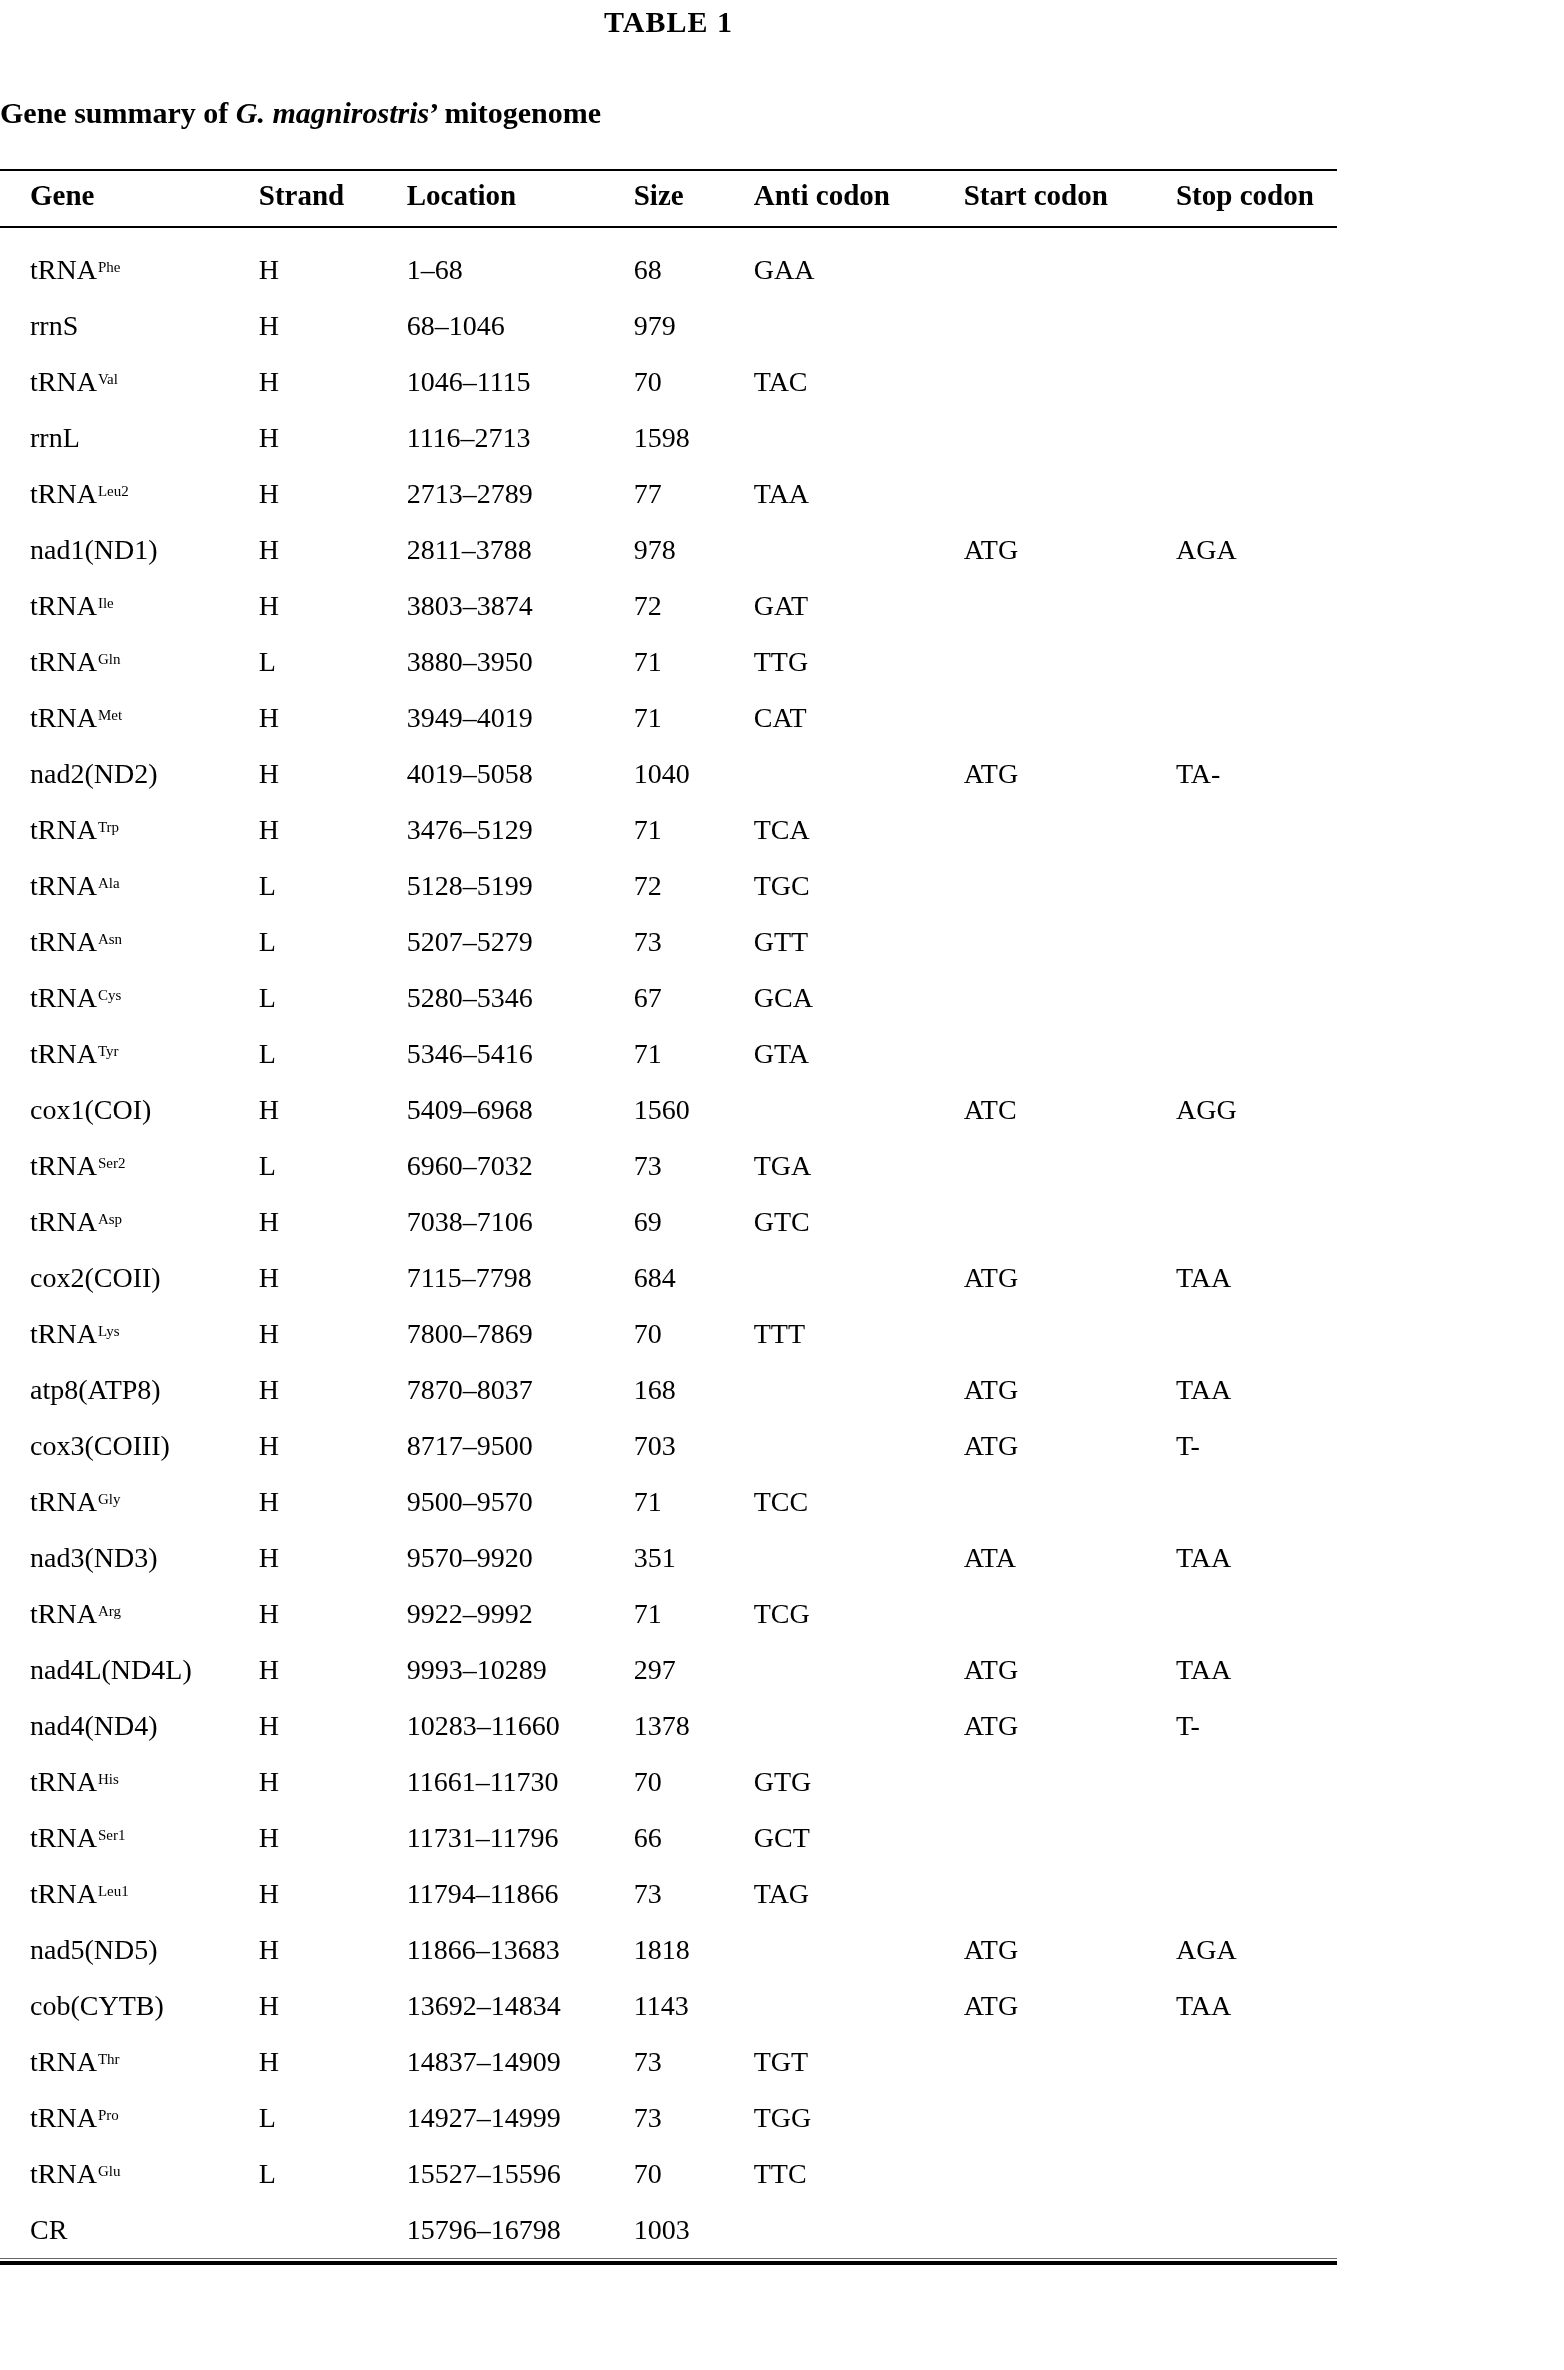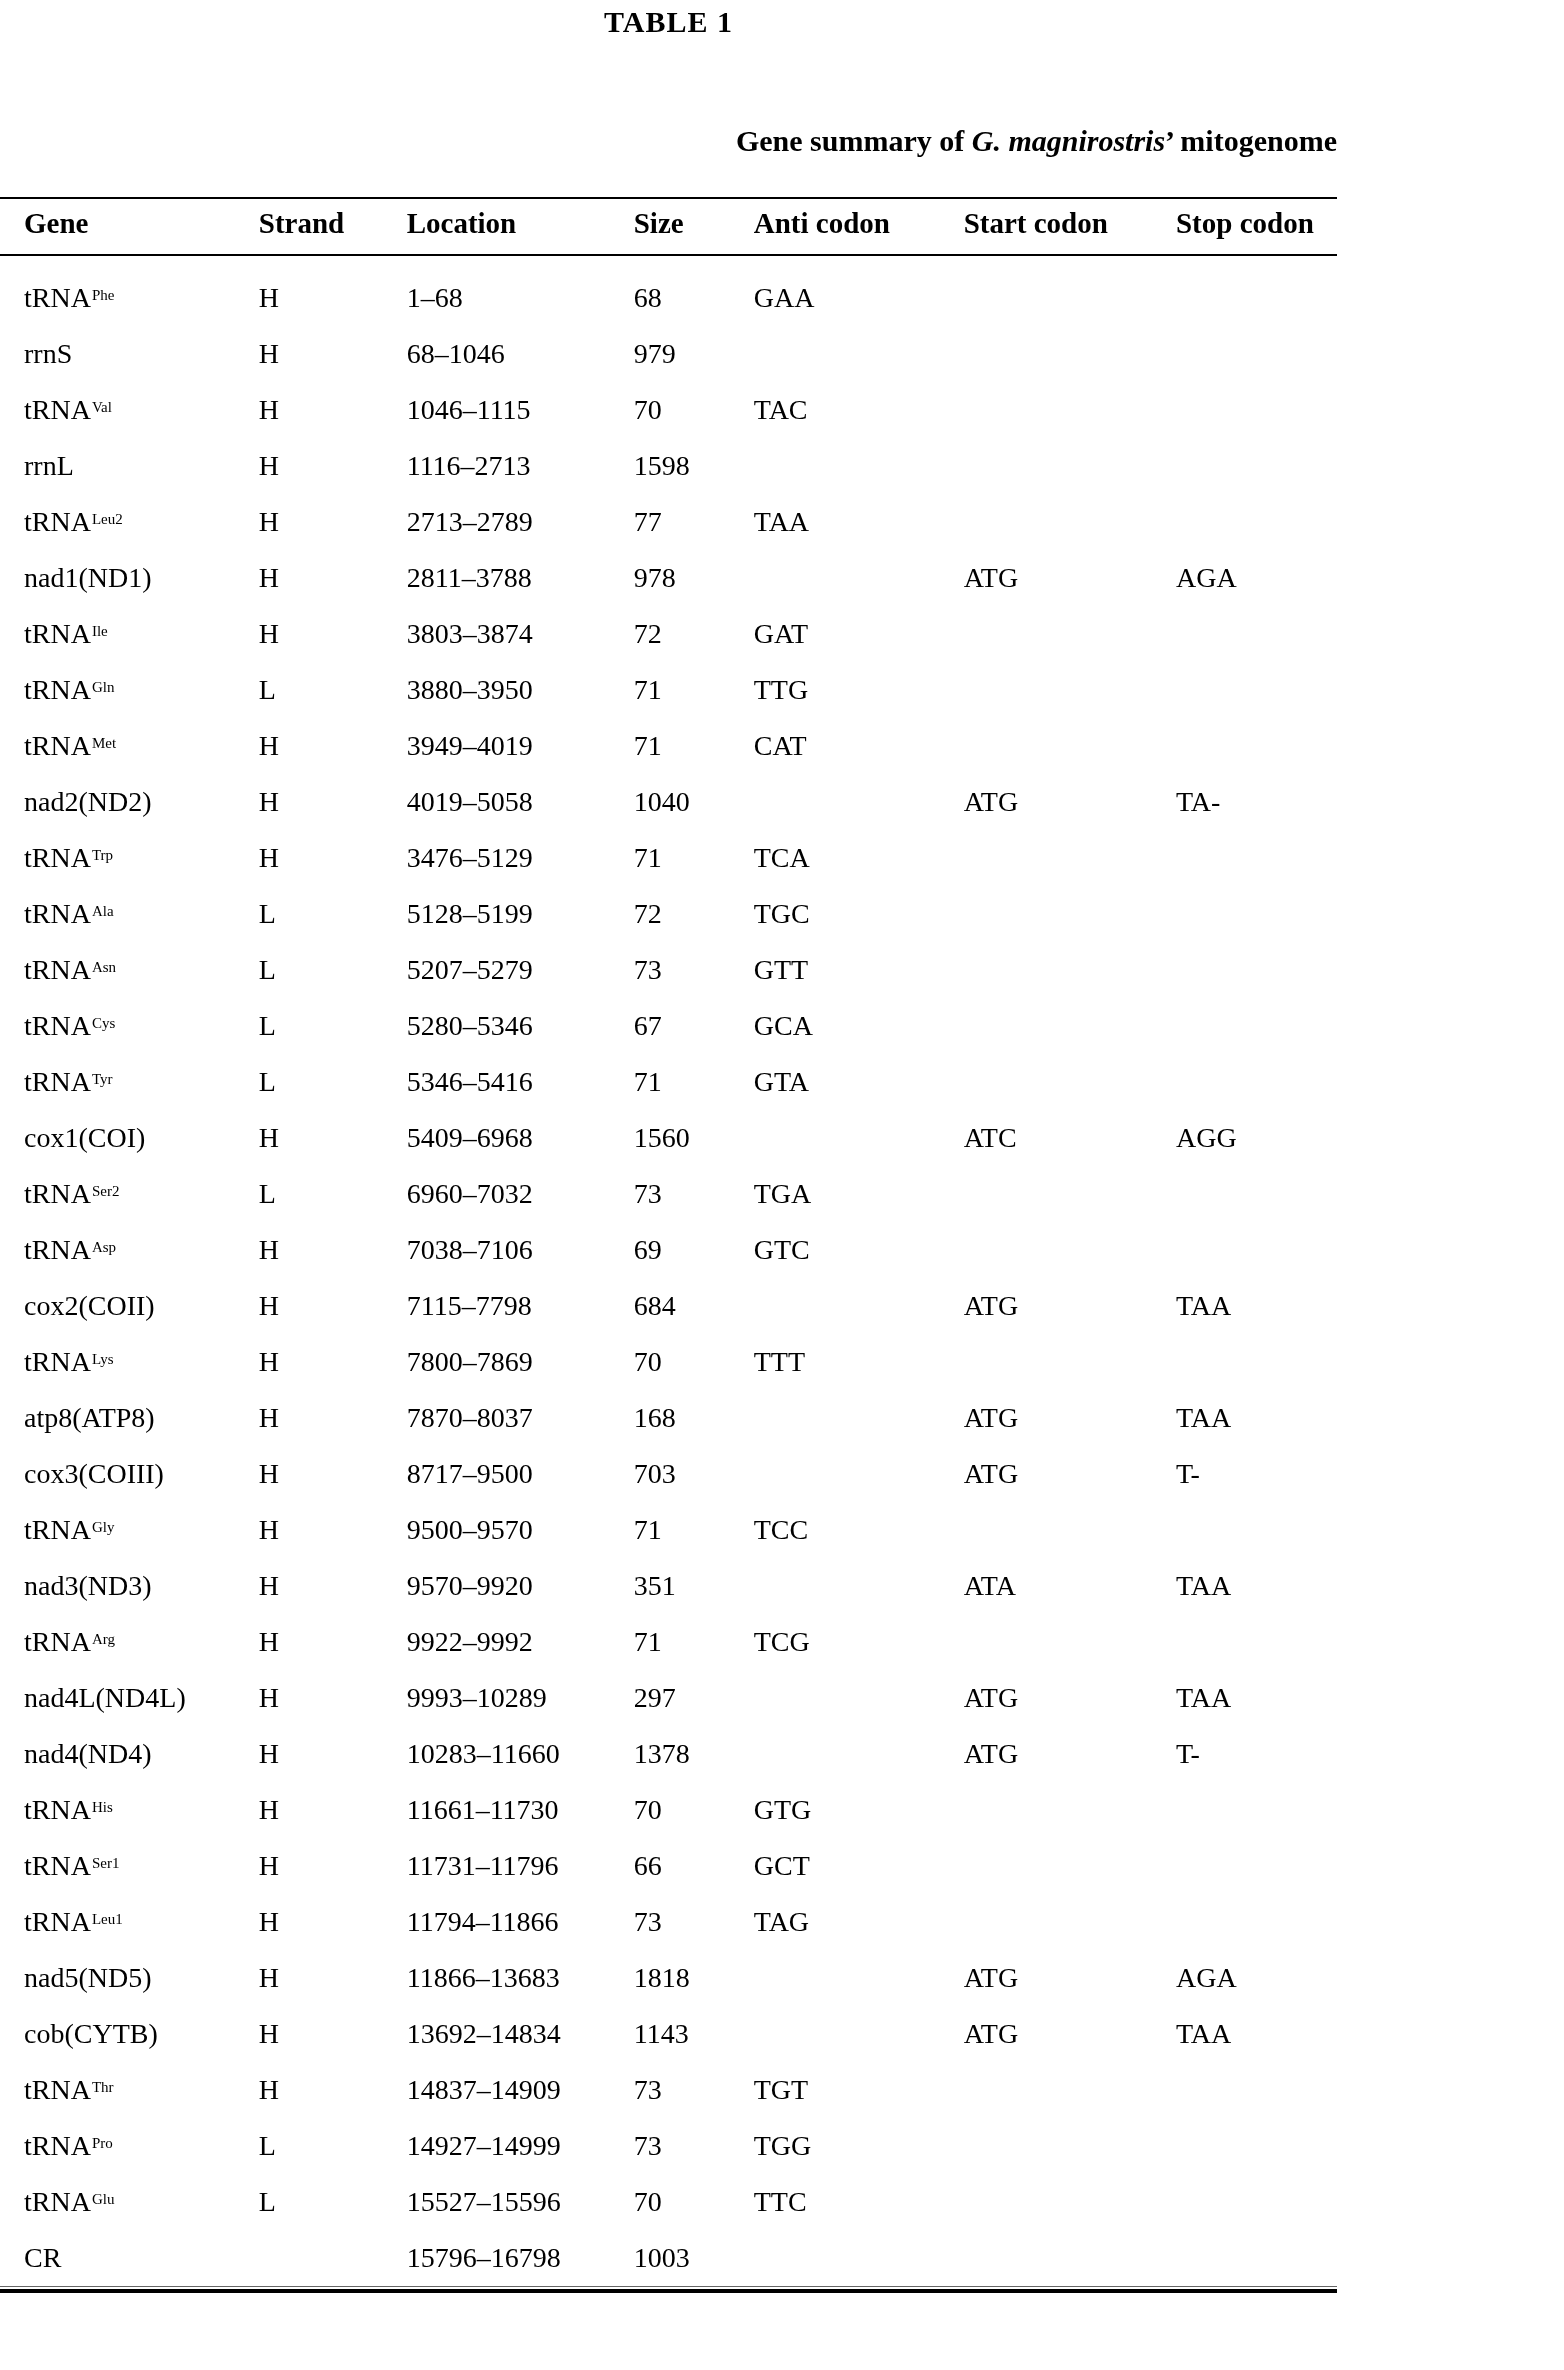--- a/index.html
+++ b/index.html
@@ -22,22 +22,22 @@
   .table-label {
     margin: 0;
     padding-top: 4.8px;
     text-align: center;
     font-size: 30px;
     line-height: 34px;
     font-weight: bold;
     letter-spacing: 1px;
   }
   .table-subtitle {
-    margin: 83px 0 0 0;
-    text-align: right;
+    margin: 55px 0 0 0;
+    text-align: left;
     font-size: 30px;
     line-height: 38px;
     font-weight: bold;
   }
   .table-subtitle .species {
     font-style: italic;
   }
   table.gene-table {
     width: 100%;
     table-layout: fixed;
@@ -65,21 +65,21 @@
   .gene-table td {
     font-size: 28px;
     line-height: 29px;
     height: 56px;
     vertical-align: middle;
     padding: 0;
     white-space: nowrap;
   }
   .gene-table th:first-child,
   .gene-table td:first-child {
-    padding-left: 24px;
+    padding-left: 30px;
   }
   .gene-table tr.spacer-row td {
     height: 14.3px;
   }
   sup.gsup {
     font-size: 15px;
     line-height: 0;
     vertical-align: 7.6px;
     margin-left: 1px;
   }

